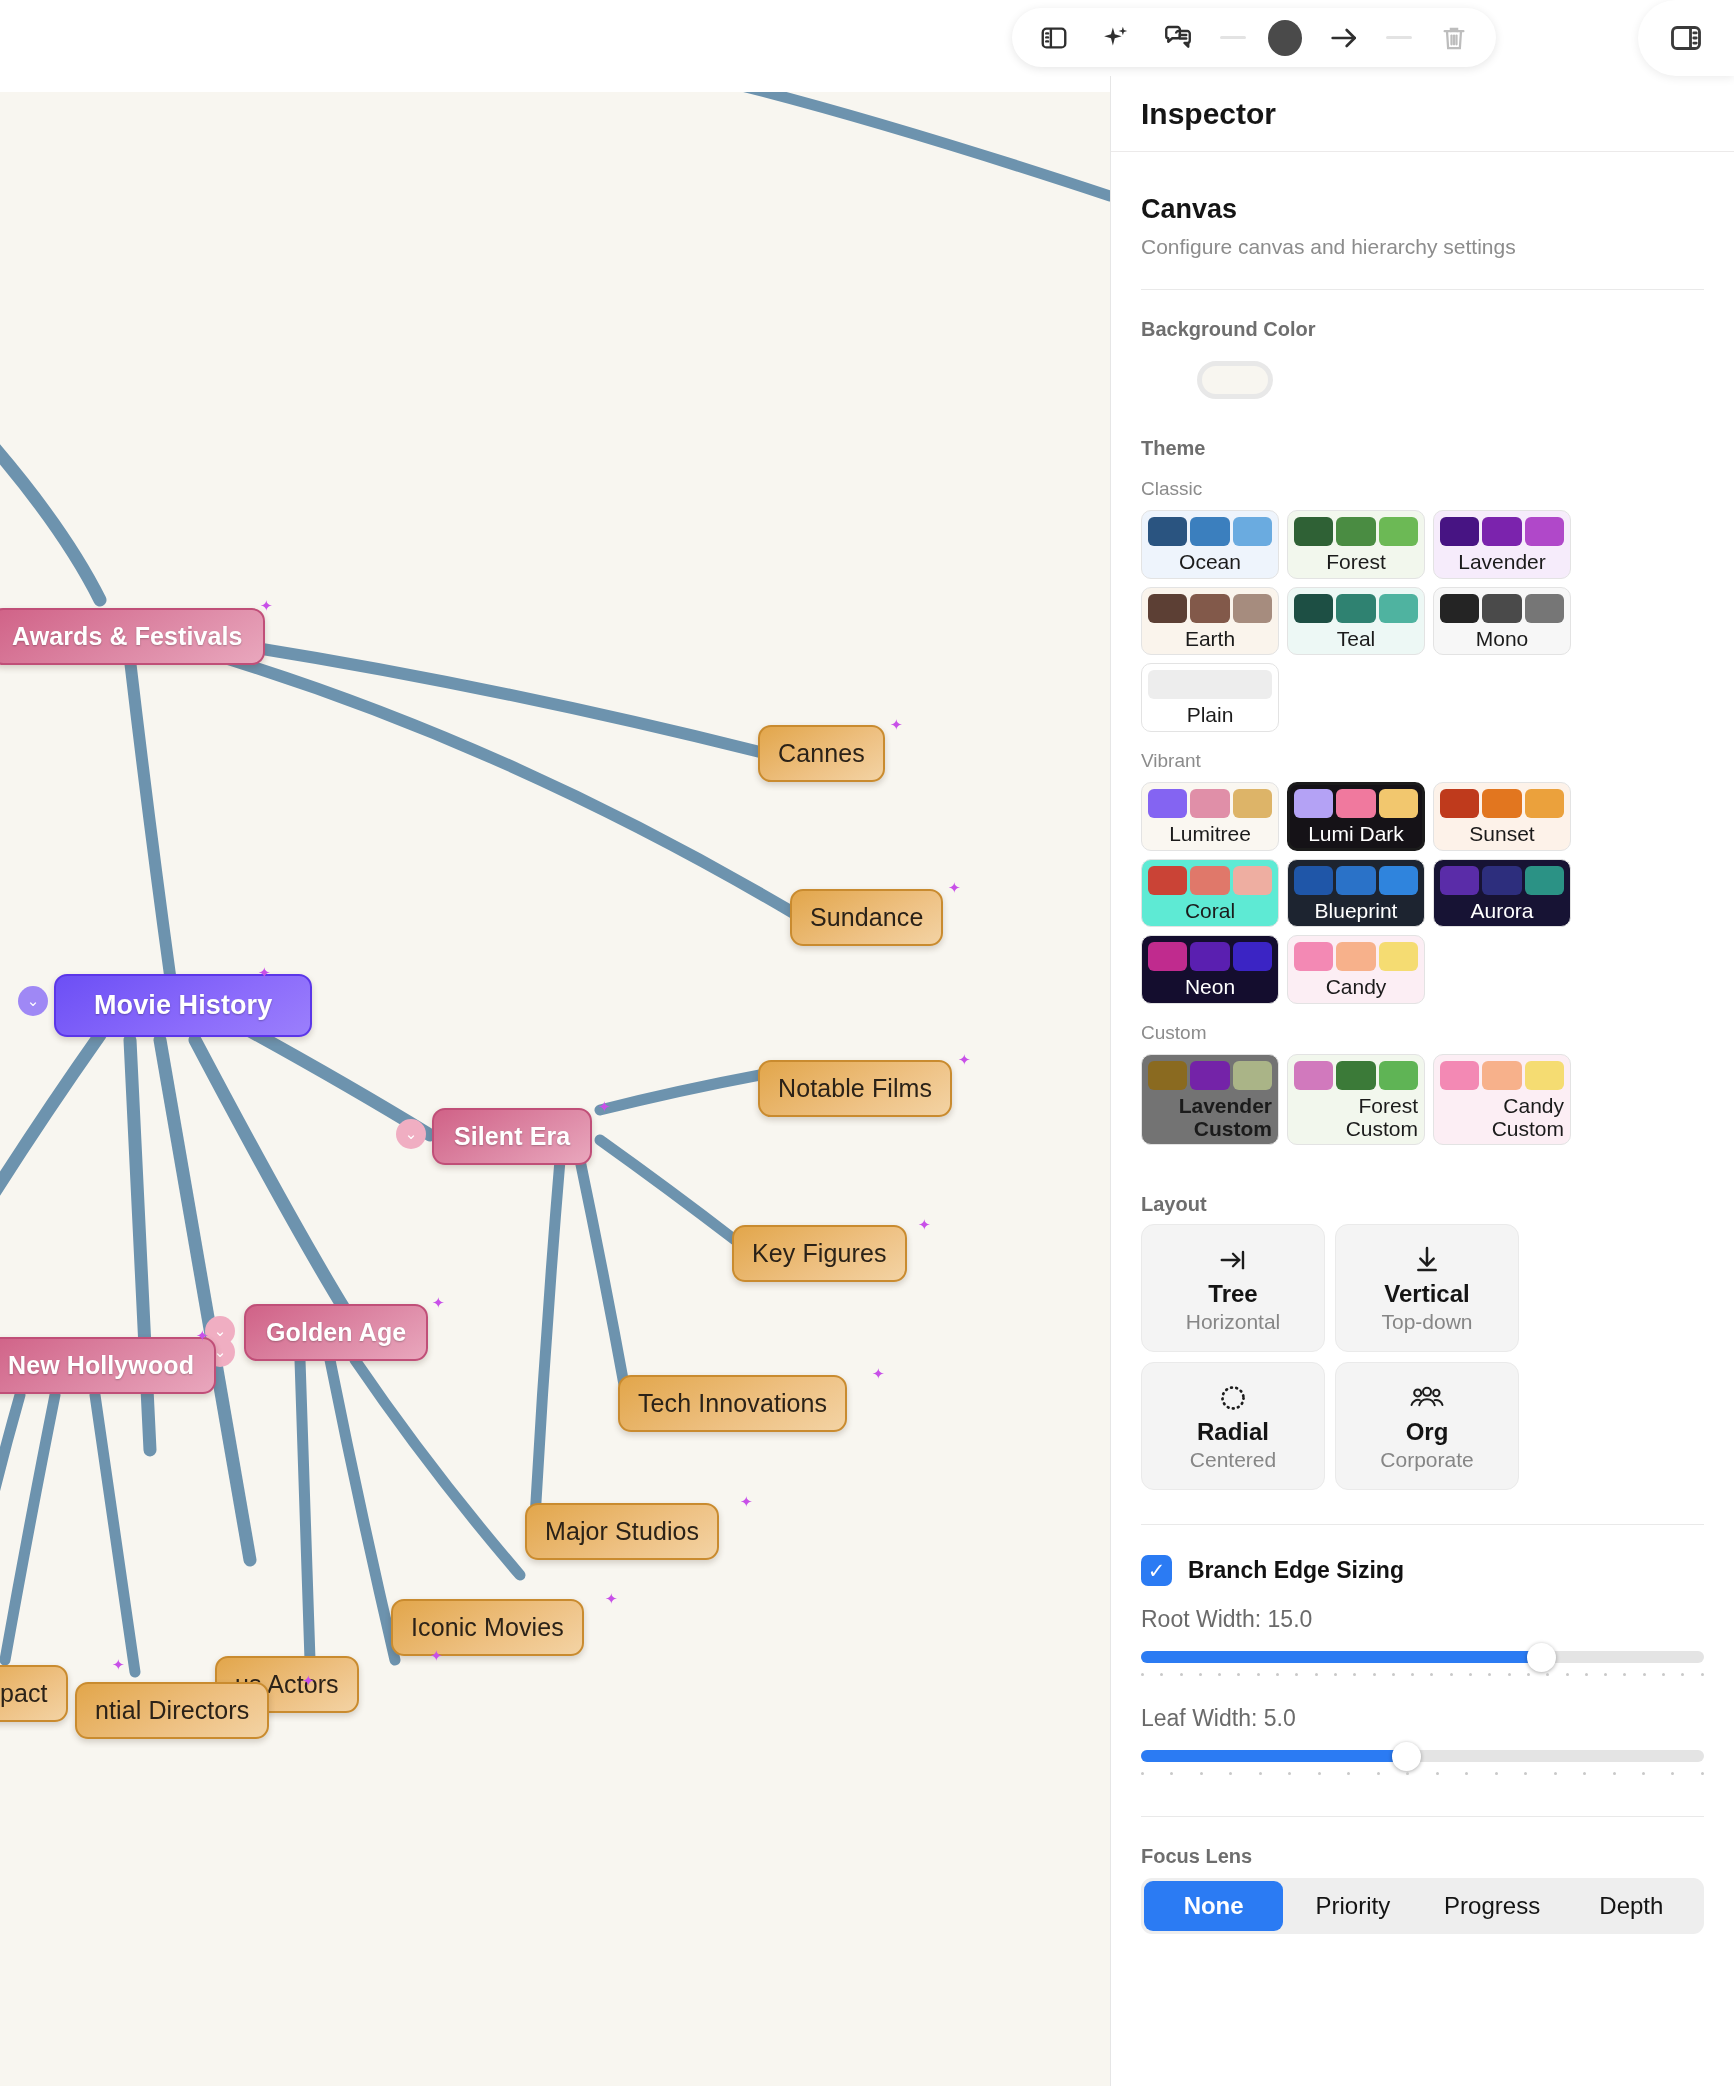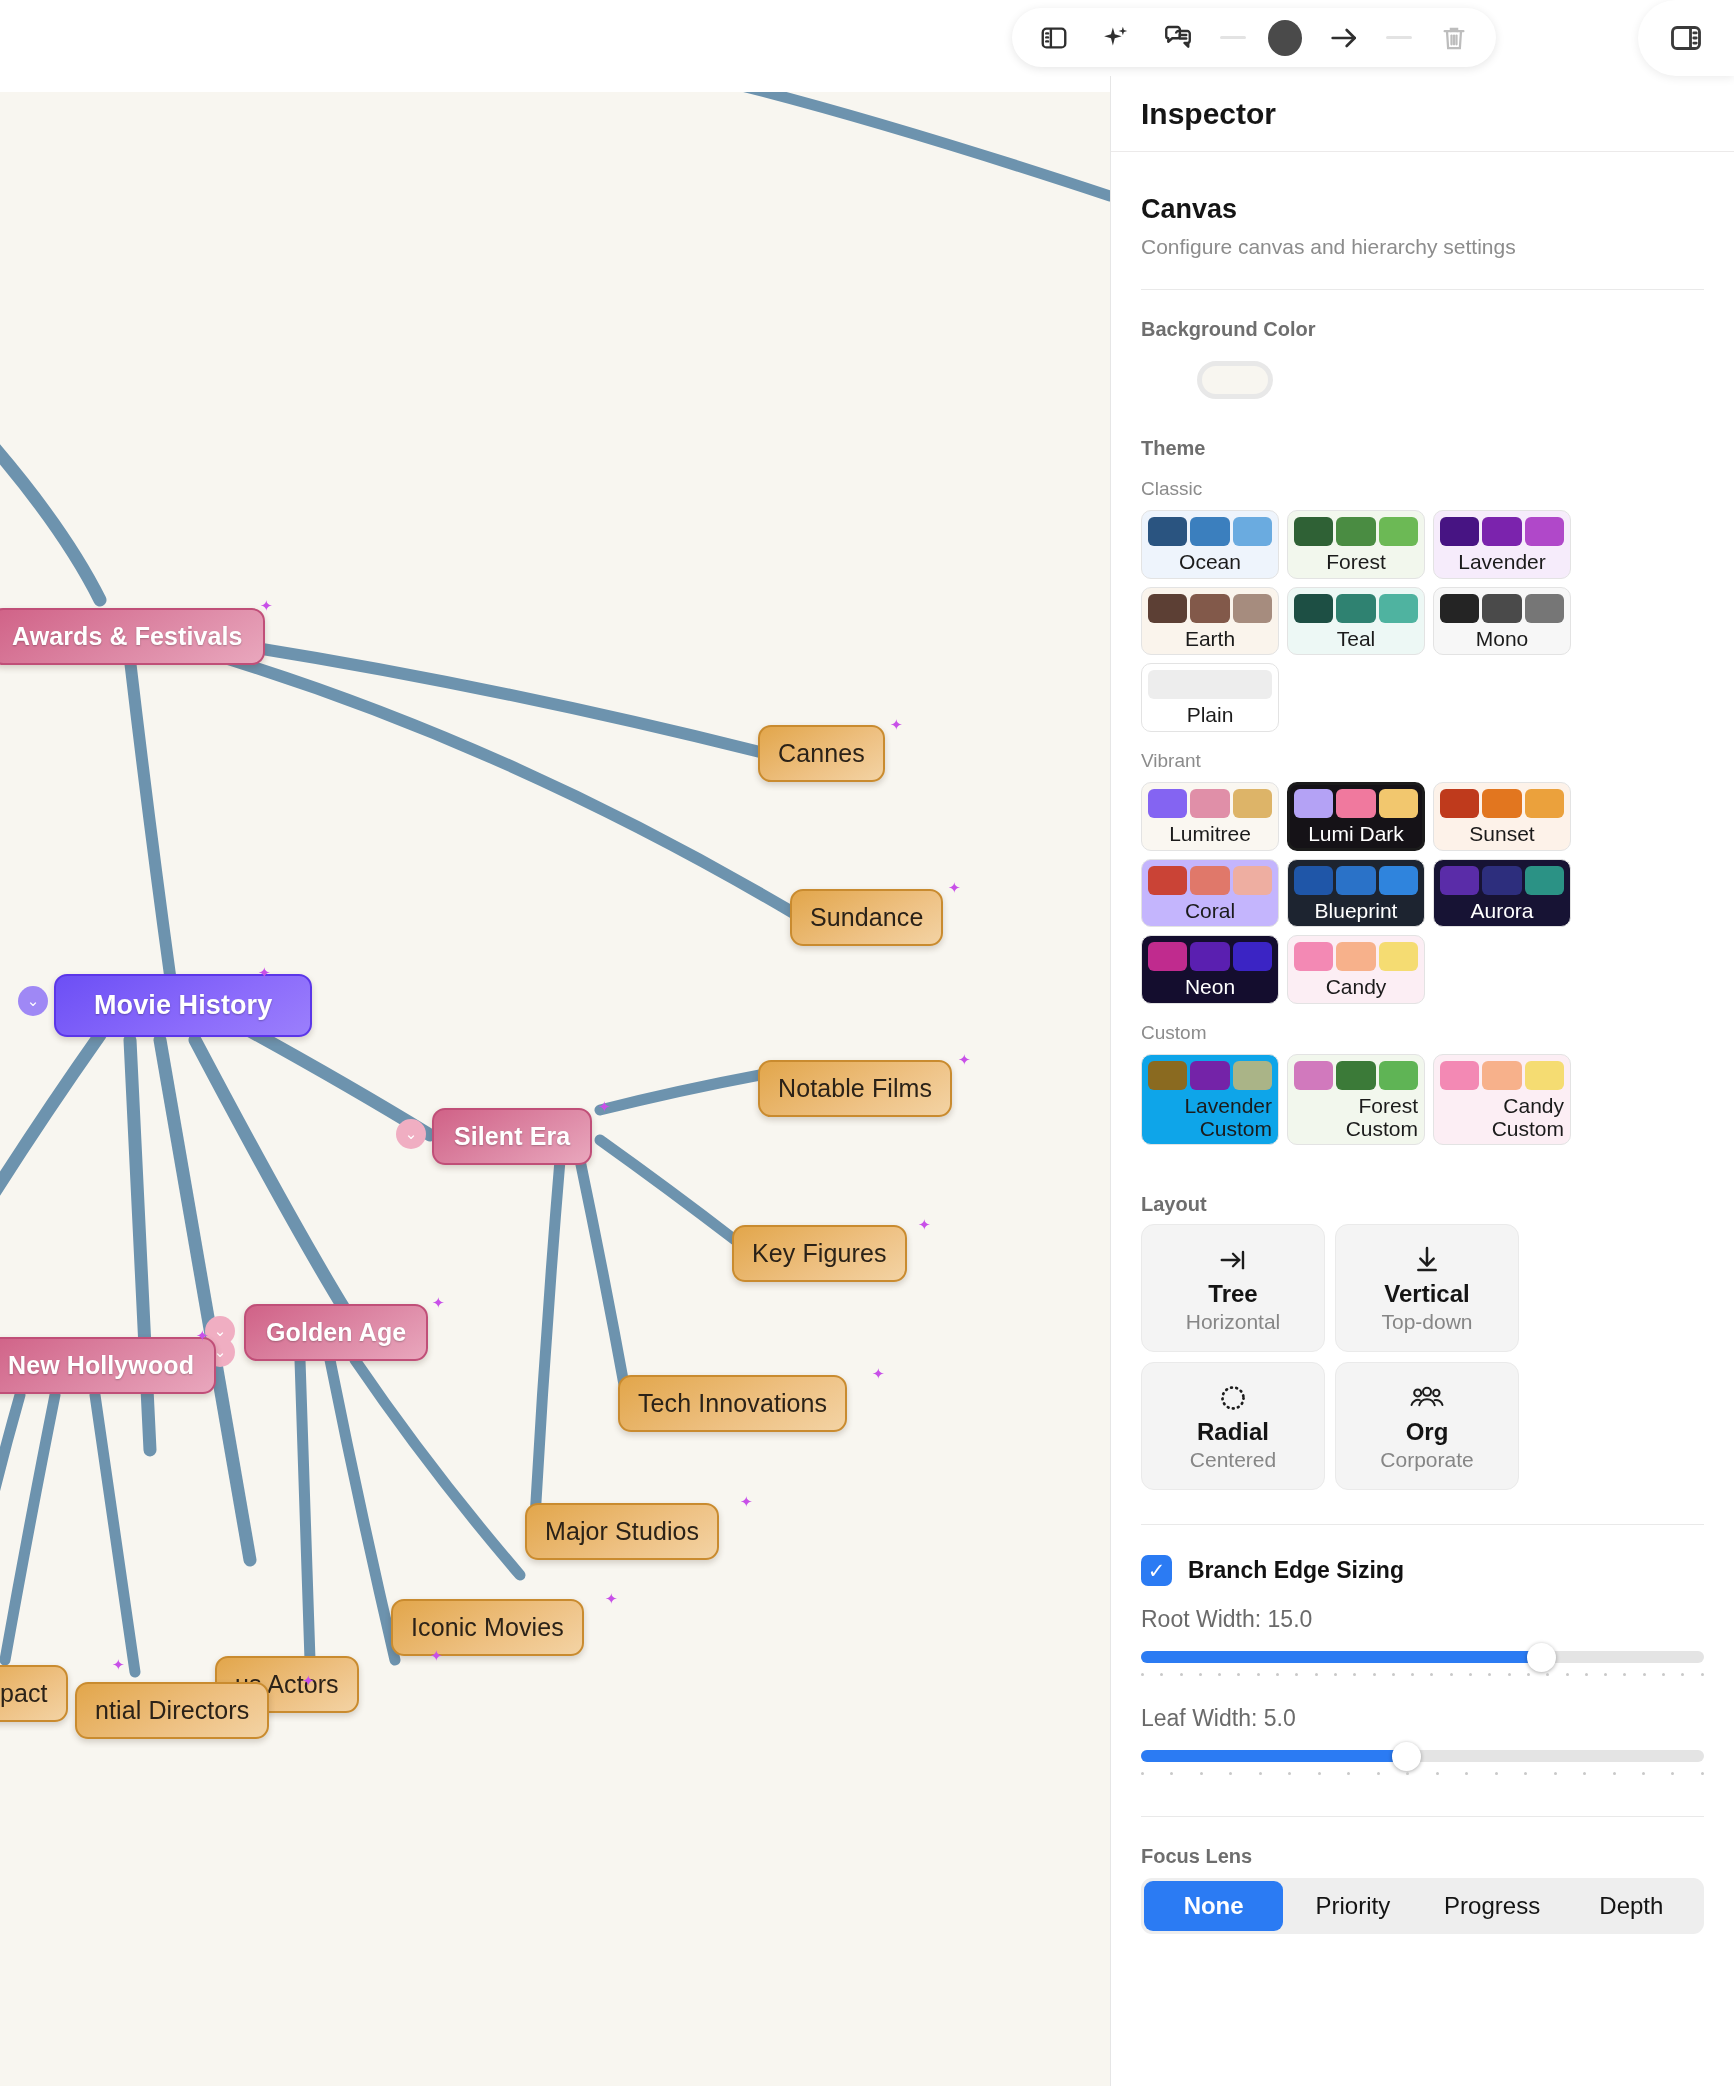--- a/index.html
+++ b/index.html
@@ -468,21 +468,21 @@
           <div class="theme-name" style="color:#fff;">Lumi Dark</div>
         </div>
         <div class="theme-card" style="background:#fdf2e9;">
           <div class="sw-row">
               <div class="sw" style="background:#bf3a1c"></div>
               <div class="sw" style="background:#e2761f"></div>
               <div class="sw" style="background:#eba13c"></div>
             </div>
           <div class="theme-name">Sunset</div>
         </div>
-        <div class="theme-card" style="background:#c4b5fd;">
+        <div class="theme-card" style="background:#5eead4;">
           <div class="sw-row">
               <div class="sw" style="background:#ca4336"></div>
               <div class="sw" style="background:#e0786a"></div>
               <div class="sw" style="background:#eeaea1"></div>
             </div>
           <div class="theme-name">Coral</div>
         </div>
         <div class="theme-card" style="background:#1d2430;">
           <div class="sw-row">
               <div class="sw" style="background:#1f56a8"></div>
@@ -512,21 +512,21 @@
               <div class="sw" style="background:#f389b4"></div>
               <div class="sw" style="background:#f7b18b"></div>
               <div class="sw" style="background:#f5dc72"></div>
             </div>
           <div class="theme-name">Candy</div>
         </div>
       </div>
 
       <div class="group-label">Custom</div>
       <div class="theme-grid">
-        <div class="theme-card" style="background:#0ea5e9;">
+        <div class="theme-card" style="background:#737373;font-weight:bold;">
           <div class="sw-row">
               <div class="sw" style="background:#8a6a20"></div>
               <div class="sw" style="background:#7423a8"></div>
               <div class="sw" style="background:#aab487"></div>
             </div>
           <div class="theme-name">Lavender Custom</div>
         </div>
         <div class="theme-card" style="background:#f2f7ed;">
           <div class="sw-row">
               <div class="sw" style="background:#d179bd"></div>

